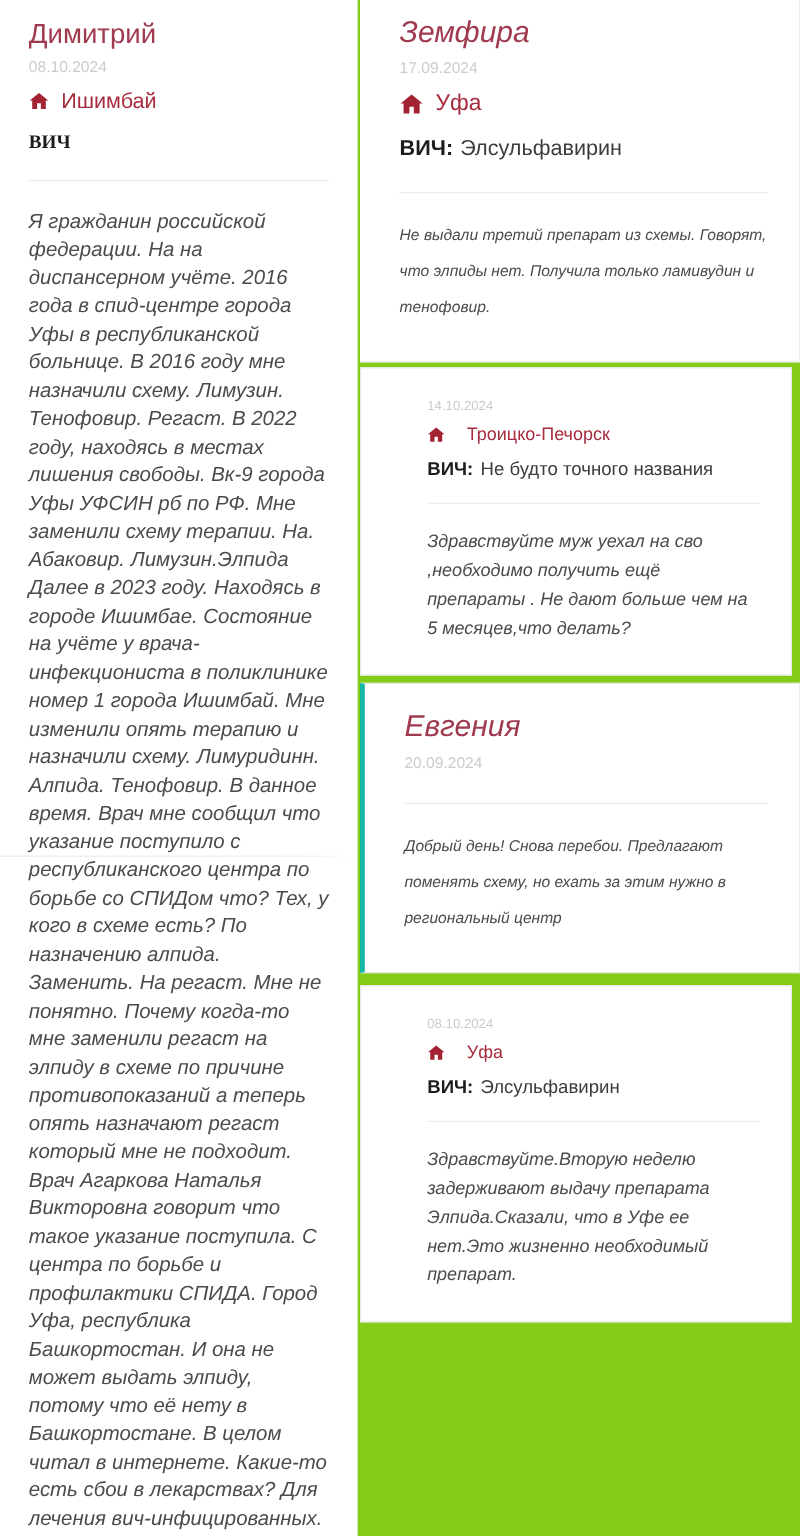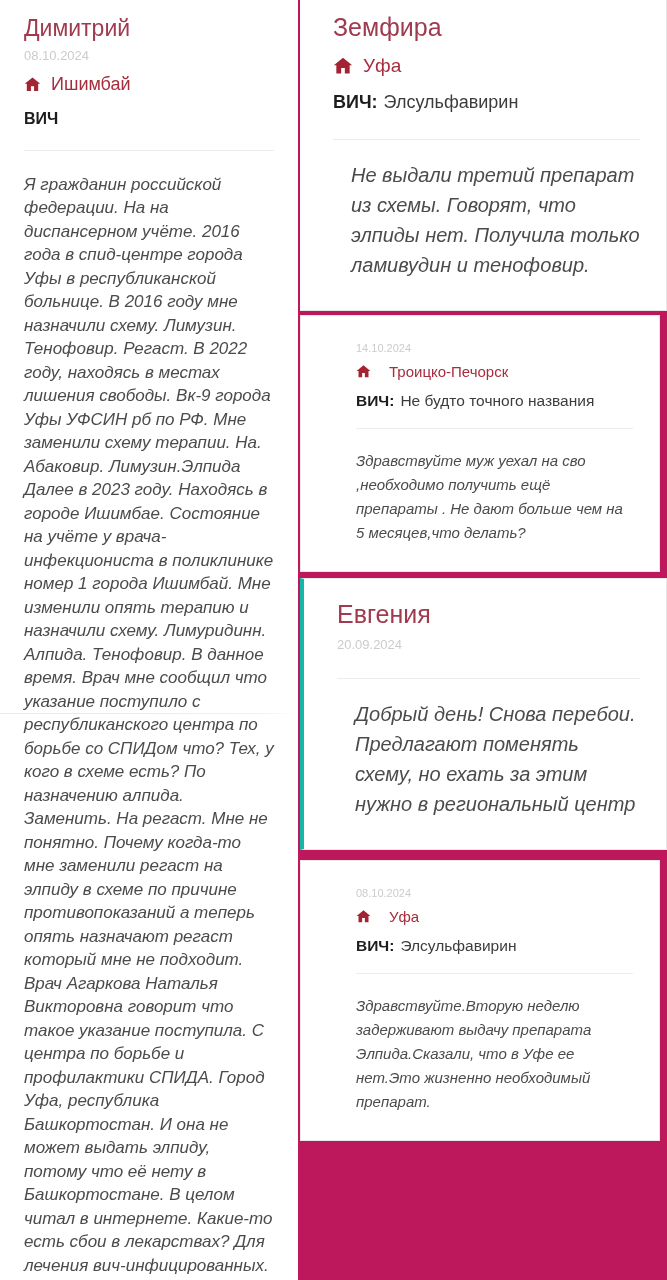--- a/index.html
+++ b/index.html
@@ -1,21 +1,21 @@
 <!DOCTYPE html>
 <html lang="ru"><head>
 <meta charset="utf-8">
 <style>
   html,body{margin:0;padding:0;}
   body{
     width:667px;height:1280px;overflow:hidden;background:#ffffff;
     font-family:"Liberation Sans","DejaVu Sans",sans-serif;
     -webkit-font-smoothing:antialiased;
   }
-  .layout{position:relative;width:667px;height:1280px;background:#be185d;}
+  .layout{position:relative;width:667px;height:1280px;background:#84cc16;}
 
   
   .col-left{position:absolute;left:0;top:0;width:298px;}
   .col-right{position:absolute;left:300px;top:0;width:367px;}
 
   
   .card{
     background:#fff;border:1px solid #e7e7e7;box-sizing:border-box;
     position:relative;
   }
@@ -36,41 +36,41 @@
   
   .card-left{
     border:none;border-bottom:1px solid #e4e4e4;
     width:298px;min-height:1269px;
     padding:14px 24px 20px 24px;
   }
   .card-left .name{font-size:23px;}
   .card-left .date{font-size:13px;}
   .card-left .city-row{font-size:18px;margin-top:11px;}
   .card-left .city-row svg{width:17px;height:17px;}
-  .card-left .vich-row{font-size:16px;}
+  .card-left .vich-row{font-size:16px;font-family:Liberation Serif, serif;}
   .card-left .divider{margin-top:22px;}
   .card-left .body-text{font-size:17px;line-height:23.5px;margin-top:22px;}
   .seam{
     position:absolute;left:0;top:713px;width:100%;height:1px;
     background:linear-gradient(to right,#e9e9e9 0%,#efefef 85%,#fff 100%);
   }
 
   
   .post-large{
     width:367px;
     padding:20px 26px 30px 33px;
     border-left:none;
   }
-  .post-large .name{font-size:25px;}
+  .post-large .name{font-size:25px;font-style:italic;}
   .post-large .date{font-size:13px;margin-top:6px;}
   .post-large .city-row{font-size:19px;margin-top:12px;}
   .post-large .city-row svg{width:20px;height:20px;}
   .post-large .vich-row{font-size:18px;margin-top:15px;}
   .post-large .divider{margin-top:26px;}
-  .post-large .body-text{font-size:20px;line-height:30px;margin-top:20px;margin-left:18px;}
+  .post-large .body-text{font-size:13px;line-height:30px;margin-top:20px;}
   .post-first{margin-top:-8px;border-top:none;margin-bottom:4px;}
   .post-third{border-left:4px solid #14b8a6;margin-bottom:10px;}
 
   
   .post-compact{
     width:360px;
     padding:22px 26px 26px 55px;
     margin-bottom:6px;
   }
   .post-compact .name{font-size:19px;}
@@ -104,20 +104,21 @@
       <div class="divider"></div>
       <p class="body-text">Я гражданин российской федерации. На на диспансерном учёте. 2016 года в спид-центре города Уфы в республиканской больнице. В 2016 году мне назначили схему. Лимузин. Тенофовир. Регаст. В 2022 году, находясь в местах лишения свободы. Вк-9 города Уфы УФСИН рб по РФ. Мне заменили схему терапии. На. Абаковир. Лимузин.Элпида Далее в 2023 году. Находясь в городе Ишимбае. Состояние на учёте у врача-инфекциониста в поликлинике номер 1 города Ишимбай. Мне изменили опять терапию и назначили схему. Лимуридинн. Алпида. Тенофовир. В данное время. Врач мне сообщил что указание поступило с республиканского центра по борьбе со СПИДом что? Тех, у кого в схеме есть? По назначению алпида. Заменить. На регаст. Мне не понятно. Почему когда-то мне заменили регаст на элпиду в схеме по причине противопоказаний а теперь опять назначают регаст который мне не подходит. Врач Агаркова Наталья Викторовна говорит что такое указание поступила. С центра по борьбе и профилактики СПИДА. Город Уфа, республика Башкортостан. И она не может выдать элпиду, потому что её нету в Башкортостане. В целом читал в интернете. Какие-то есть сбои в лекарствах? Для лечения вич-инфицированных. И до каких пор будет так продолжаться, мы не знаем, все меняют, как хотят, как будто опыты делают. В интернете об этом много пишется, что в Башкортостане нету лекарств от вич-инфекции.</p>
       <div class="seam"></div>
     </article>
   </div>
 
   <div class="col-right">
 
     <article class="card post-large post-first">
       <h2 class="name">Земфира</h2>
+      <div class="date">17.09.2024</div>
       <div class="city-row">
         <span class="house">
           <svg viewBox="0 0 24 24" aria-hidden="true">
               <path d="M12 2 L23 11 H20 V21 H14.2 V14.3 H9.8 V21 H4 V11 H1 Z"></path>
             </svg>
         </span>
         <span>Уфа</span>
       </div>
       <div class="vich-row">
         <b>ВИЧ:</b><span>Элсульфавирин</span>

